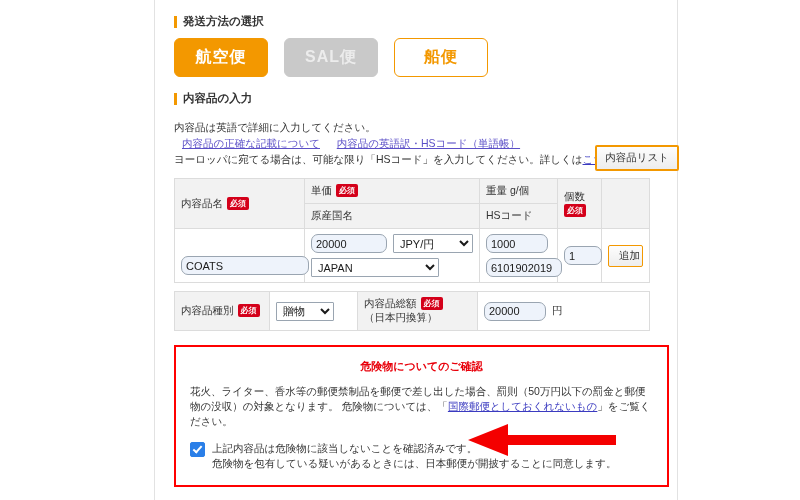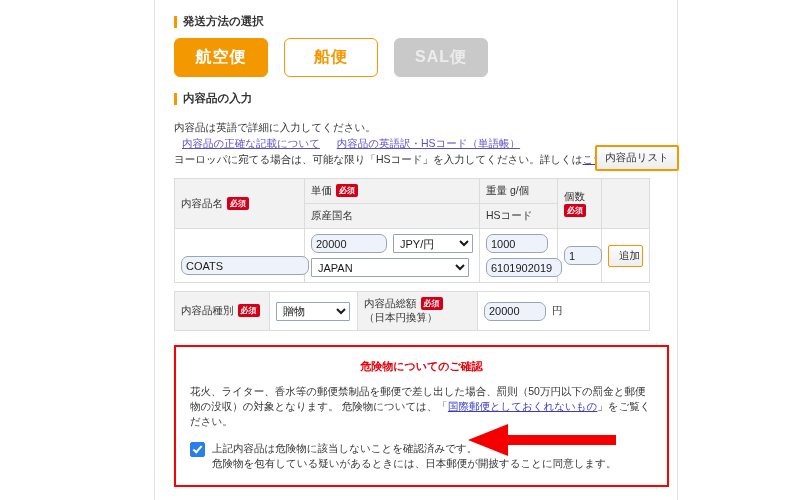--- a/index.html
+++ b/index.html
@@ -180,25 +180,25 @@
     color: #1a1a1a;
     height: 19px;
     padding: 1px 2px;
     box-sizing: border-box;
     border-radius: 1px;
   }
   .in-name   { width: 128px; margin-top: 20px; }
   .in-price  { width: 76px;  }
   .sel-cur   { width: 100px;  }
   .in-weight { width: 62px;  }
-  .sel-origin{ width: 158px; }
+  .sel-origin{ width: 128px; }
   .in-hs     { width: 62px;  }
   .in-qty    { width: 38px;  }
   .in-total  { width: 62px;  }
-  .sel-kind  { width: 74px;  }
+  .sel-kind  { width: 58px;  }
 
   .btn-add {
     padding: 3px 10px;
     font-size: 10.5px;
     color: #333;
     background: linear-gradient(to bottom, #fdfdfd, #ededed);
     border: 1px solid #f39800;
     border-radius: 2px;
     cursor: pointer;
     white-space: nowrap;
@@ -279,25 +279,25 @@
     <div style="height:14px"></div>
     <div class="sec-head">
       <span class="bar"></span>
       <span>発送方法の選択</span>
     </div>
 
     <div class="methods">
       <div class="method sel">
         <span>航空便</span>
       </div>
+      <div class="method dis">
+        <span>SAL便</span>
+      </div>
       <div class="method out">
         <span>船便</span>
-      </div>
-      <div class="method dis">
-        <span>SAL便</span>
       </div>
     </div>
 
     <div style="height:14px"></div>
     <div class="sec-head">
       <span class="bar"></span>
       <span>内容品の入力</span>
     </div>
 
     <div class="intro">

